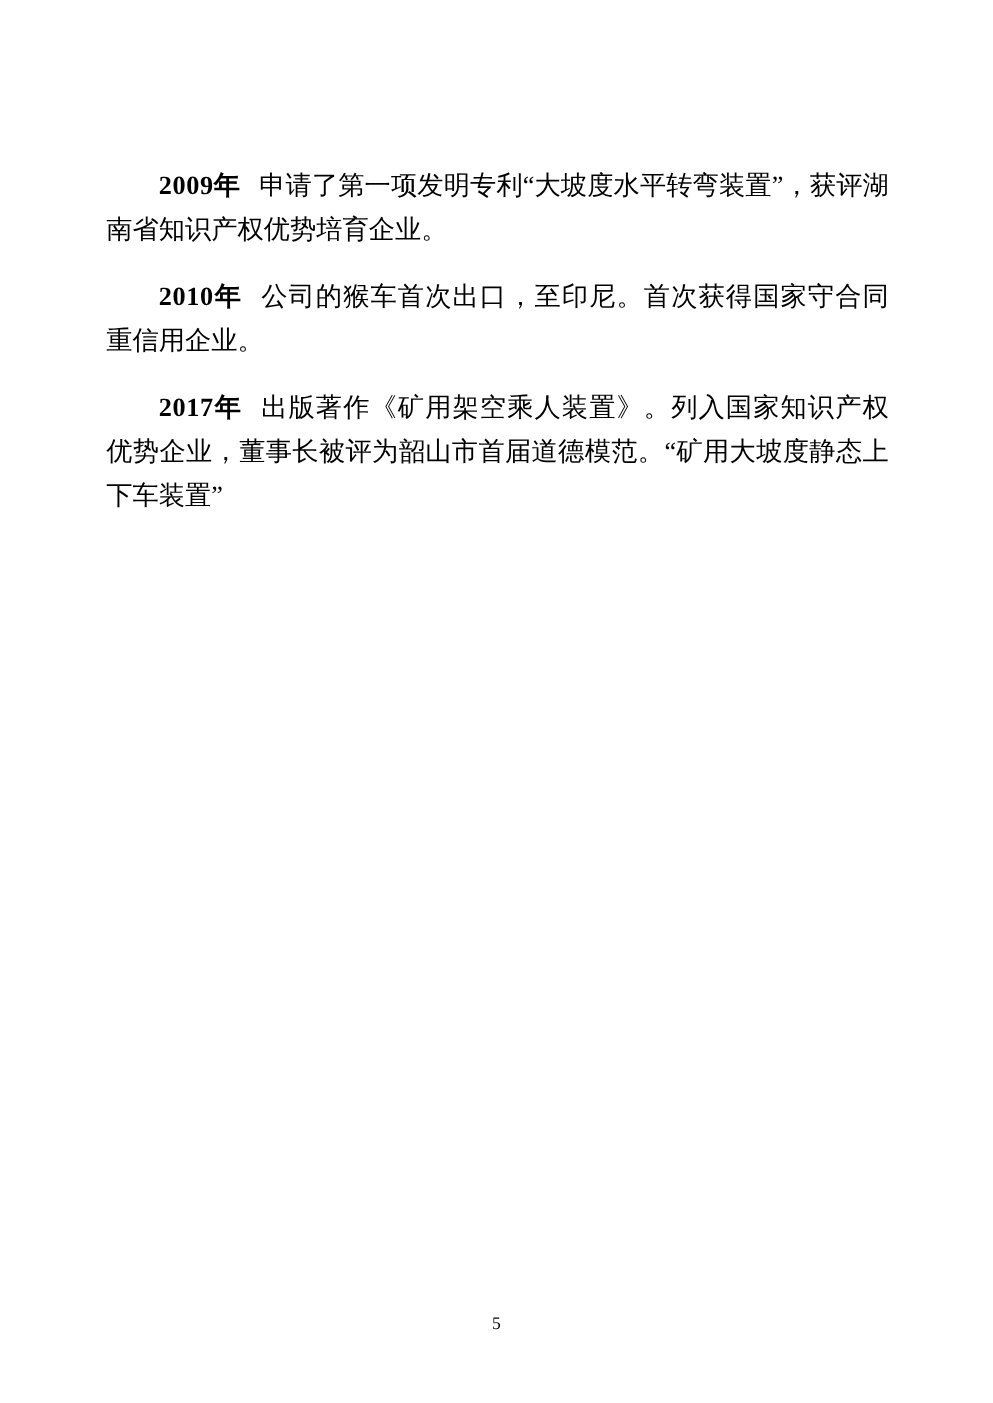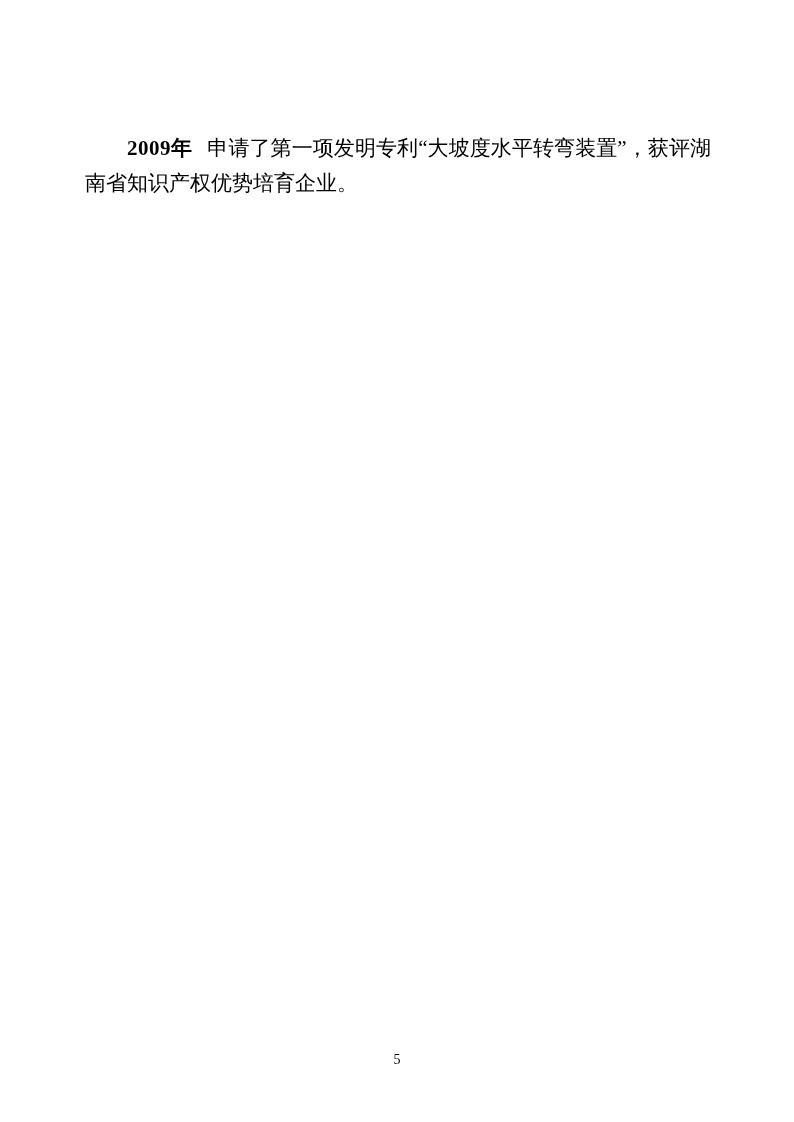--- a/index.html
+++ b/index.html
@@ -49,24 +49,30 @@
 </head>
 <body>
 
 <div class="page">
   <div class="content">
 
     <p class="para">
       <b class="year">2009年</b><span>申请了第一项发明专利“大坡度水平转弯装置”，获评湖南省知识产权优势培育企业。</span>
     </p>
 
+    <p class="para">
+      <b class="year">2010年</b><span>公司的猴车首次出口，至印尼。首次获得国家守合同重信用企业。</span>
+    </p>
 
 
 
 
 
 
 
+    <p class="para">
+      <b class="year">2017年</b><span>出版著作《矿用架空乘人装置》。列入国家知识产权优势企业，董事长被评为韶山市首届道德模范。“矿用大坡度静态上下车装置”</span>
+    </p>
 
   </div>
 
   <div class="page-footer">5</div>
 </div>
 
 </body></html>

